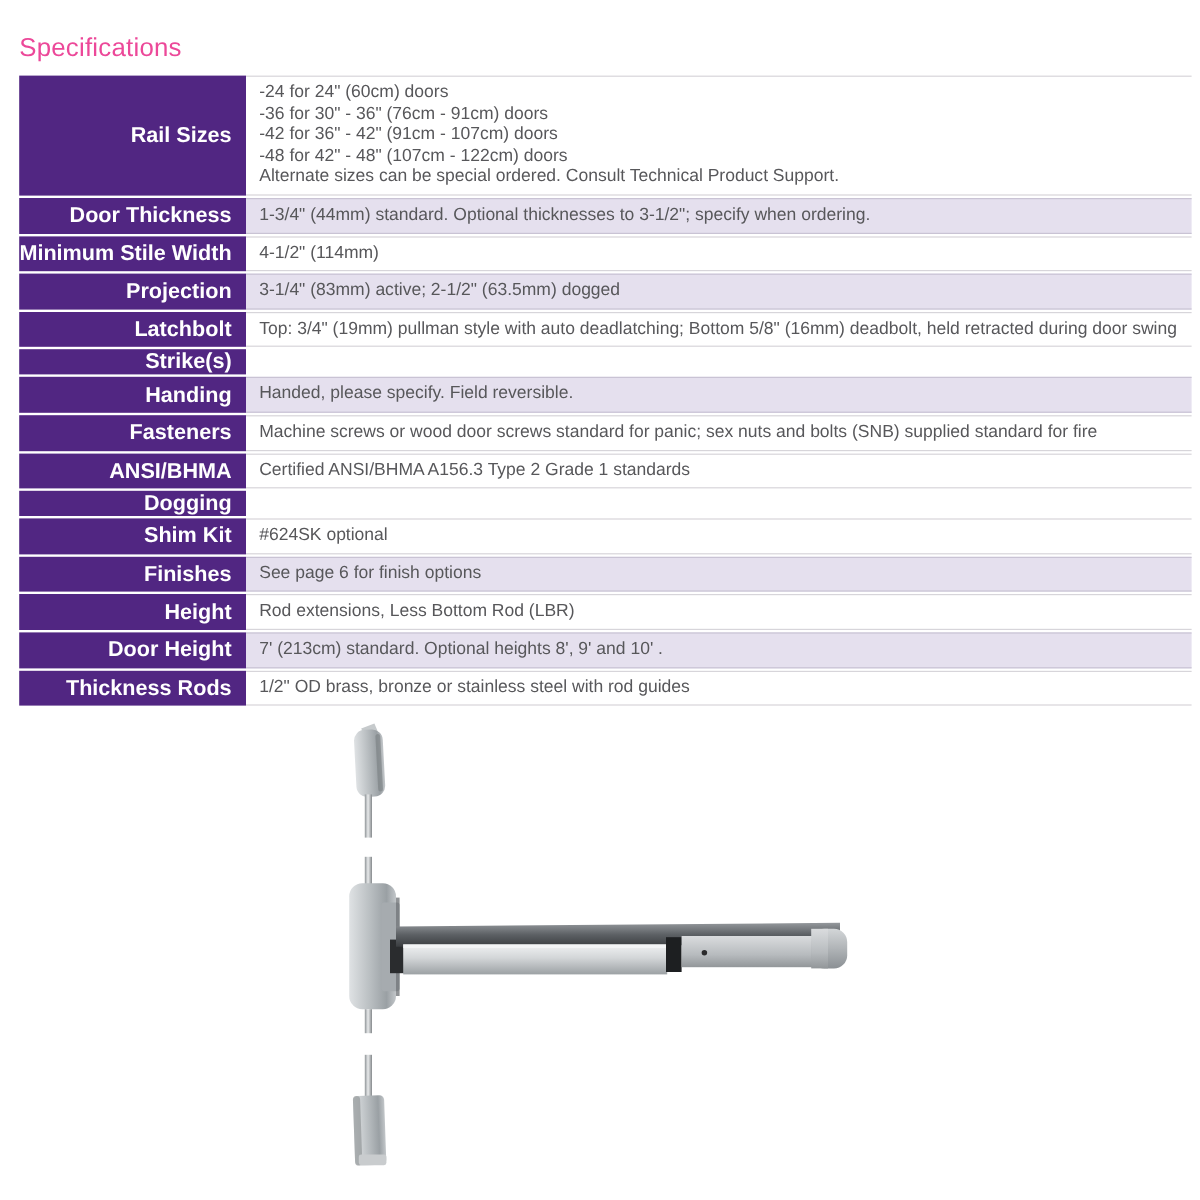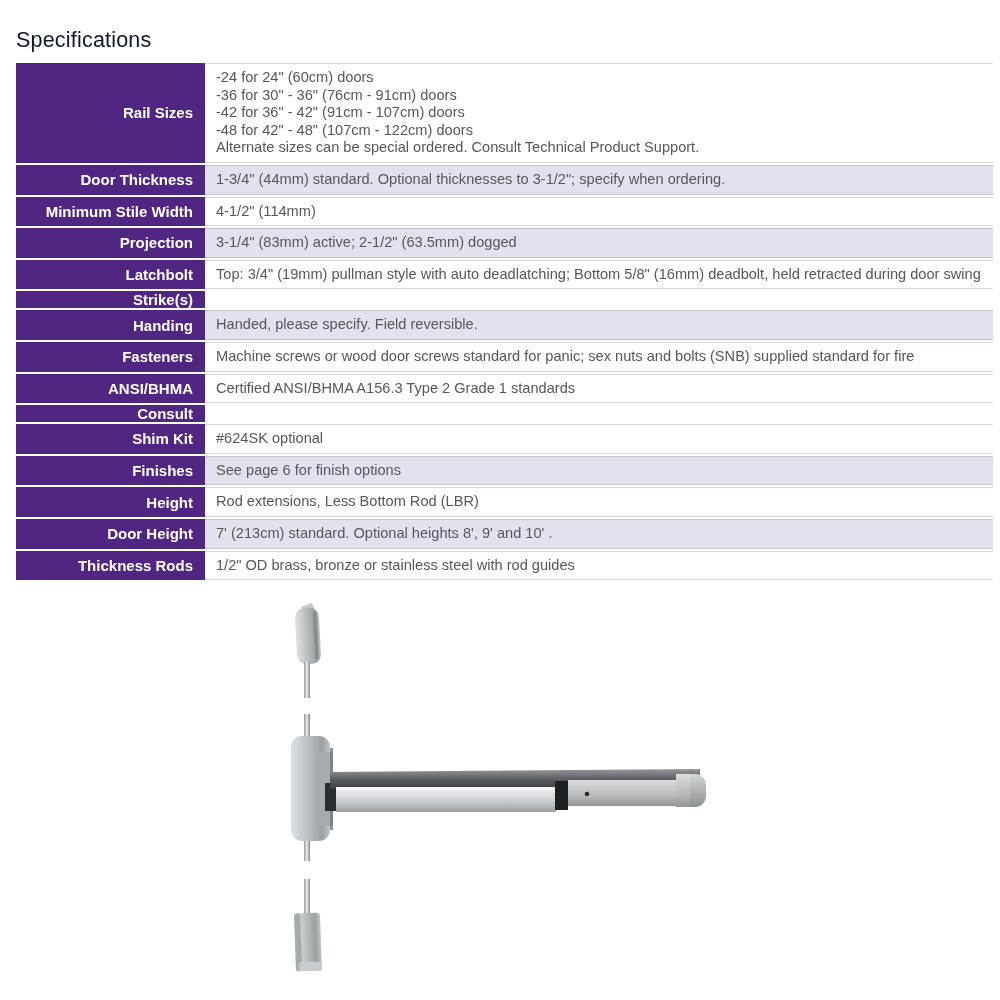--- a/index.html
+++ b/index.html
@@ -3,30 +3,30 @@
 <meta charset="utf-8">
 <style>
   html,body{margin:0;padding:0;}
   body{
     width:1000px;height:1000px;background:#ffffff;position:relative;
     font-family:"Liberation Sans", sans-serif;
     -webkit-font-smoothing:antialiased;
   }
   .page-title{
     position:absolute;left:16px;top:14px;
-    font-size:21.5px;font-weight:500;color:#0f172a;letter-spacing:.2px;
+    font-size:21.5px;font-weight:500;color:#ec4899;letter-spacing:.2px;
   }
   .spec-table{
     position:absolute;left:16px;top:63px;width:977px;
   }
   .row{display:flex;margin-bottom:2px;}
   .label{
     flex:0 0 189px;width:189px;box-sizing:border-box;
     background:#512682;color:#ffffff;
-    font-size:15px;font-weight:bold;
+    font-size:18px;font-weight:bold;
     display:flex;align-items:center;justify-content:flex-end;
     padding-right:12px;text-align:right;
   }
   .value{
     flex:1;box-sizing:border-box;min-height:28px;
     font-size:14.6px;line-height:17.6px;color:#57575a;
     display:flex;align-items:center;
     padding:5px 4px 5px 11px;
     background:#ffffff;
     border-top:1px solid #d7d5da;border-bottom:1px solid #d7d5da;
@@ -79,21 +79,21 @@
     </div>
     <div class="row">
       <div class="label">Fasteners</div>
       <div class="value">Machine screws or wood door screws standard for panic; sex nuts and bolts (SNB) supplied standard for fire</div>
     </div>
     <div class="row">
       <div class="label">ANSI/BHMA</div>
       <div class="value">Certified ANSI/BHMA A156.3 Type 2 Grade 1 standards</div>
     </div>
     <div class="row alt">
-      <div class="label">Consult</div>
+      <div class="label">Dogging</div>
     </div>
     <div class="row">
       <div class="label">Shim Kit</div>
       <div class="value">#624SK optional</div>
     </div>
     <div class="row alt">
       <div class="label">Finishes</div>
       <div class="value">See page 6 for finish options</div>
     </div>
     <div class="row">

